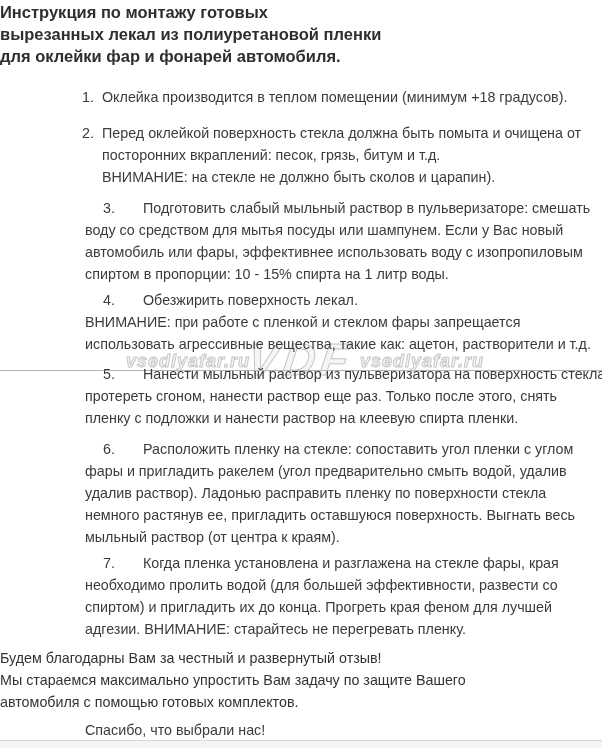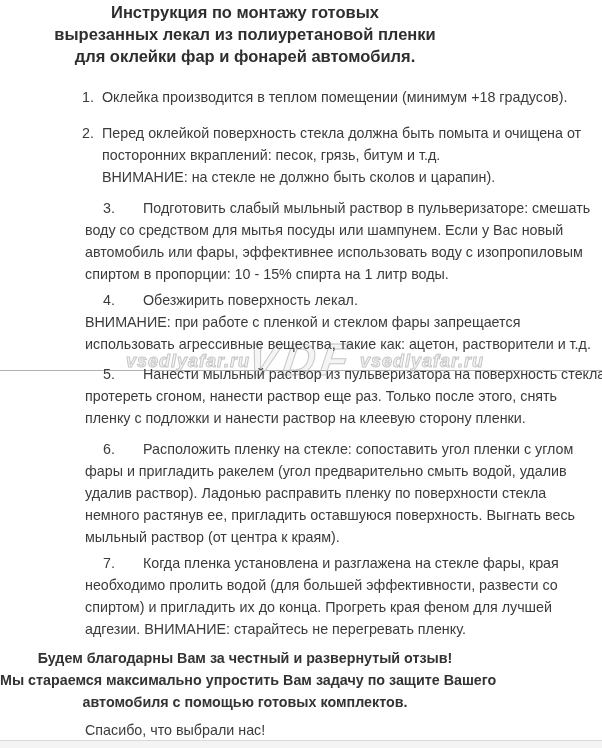--- a/index.html
+++ b/index.html
@@ -6,23 +6,23 @@
   body{
     width:602px;height:748px;position:relative;overflow:hidden;
     background:#ffffff;
     font-family:"Liberation Sans", sans-serif;
   }
   .ln{
     position:absolute;z-index:2;
     font-size:14.3px;line-height:16px;color:#3b3b3b;
     white-space:nowrap;
   }
-  .center{left:0;width:490px;text-align:center}
+  .center{left:0;width:490px;text-align:left}
   .title{font-weight:700;font-size:16.5px;color:#2e2e2e}
-  .bold{font-weight:700;color:#333333}
+  .bold{font-weight:400;color:#333333}
   
   .wm{
     position:absolute;z-index:1;
     font-style:italic;font-weight:700;letter-spacing:1px;
     color:rgba(200,200,200,0.18);
     -webkit-text-stroke:1px #c6c6c6;
   }
   .wm-left{left:126px;top:351px;font-size:18px}
   .wm-logo{left:248px;top:334px;font-size:45px;letter-spacing:5px;transform:skewX(-8deg)}
   .wm-right{left:360px;top:351px;font-size:18px}
@@ -59,21 +59,21 @@
 <div class="ln" style="left:85px;top:266px">спиртом в пропорции: 10 - 15% спирта на 1 литр воды.</div>
 
 <div class="ln" style="left:103px;top:292px">4.</div>
 <div class="ln" style="left:143px;top:292px">Обезжирить поверхность лекал.</div>
 <div class="ln" style="left:85px;top:314px">ВНИМАНИЕ: при работе с пленкой и стеклом фары запрещается</div>
 <div class="ln" style="left:85px;top:336px">использовать агрессивные вещества, такие как: ацетон, растворители и т.д.</div>
 
 <div class="ln" style="left:103px;top:366px">5.</div>
 <div class="ln" style="left:143px;top:366px">Нанести мыльный раствор из пульверизатора на поверхность стекла,</div>
 <div class="ln" style="left:85px;top:388px">протереть сгоном, нанести раствор еще раз. Только после этого, снять</div>
-<div class="ln" style="left:85px;top:410px">пленку с подложки и нанести раствор на клеевую сторону пленки.</div>
+<div class="ln" style="left:85px;top:410px">пленку с подложки и нанести раствор на клеевую спирта пленки.</div>
 
 <div class="ln" style="left:103px;top:441px">6.</div>
 <div class="ln" style="left:143px;top:441px">Расположить пленку на стекле: сопоставить угол пленки с углом</div>
 <div class="ln" style="left:85px;top:463px">фары и пригладить ракелем (угол предварительно смыть водой, удалив</div>
 <div class="ln" style="left:85px;top:485px">удалив раствор). Ладонью расправить пленку по поверхности стекла</div>
 <div class="ln" style="left:85px;top:507px">немного растянув ее, пригладить оставшуюся поверхность. Выгнать весь</div>
 <div class="ln" style="left:85px;top:529px">мыльный раствор (от центра к краям).</div>
 
 <div class="ln" style="left:103px;top:555px">7.</div>
 <div class="ln" style="left:143px;top:555px">Когда пленка установлена и разглажена на стекле фары, края</div>

